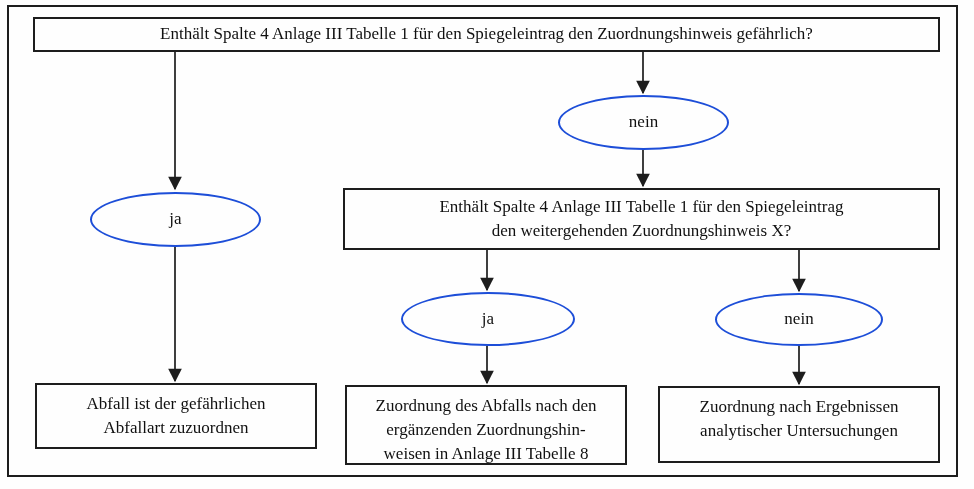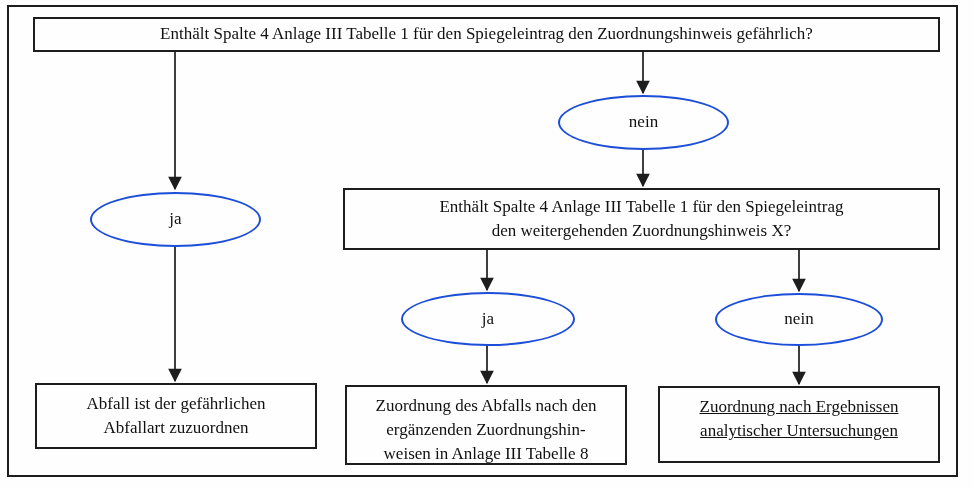--- a/index.html
+++ b/index.html
@@ -41,21 +41,21 @@
   .ellipse { border: 2px solid #1d4ed8; border-radius: 50%; }
   .result { align-items: flex-start; padding-top: 7px; }
   .q1 { left: 33px;  top: 17px;  width: 907px; height: 35px; }
   .q2 { left: 343px; top: 188px; width: 597px; height: 62px; }
   .ja1   { left: 90px;  top: 192px; width: 171px; height: 55px; }
   .nein1 { left: 558px; top: 95px;  width: 171px; height: 55px; }
   .ja2   { left: 401px; top: 292px; width: 174px; height: 54px; }
   .nein2 { left: 715px; top: 293px; width: 168px; height: 53px; }
   .res-left   { left: 35px;  top: 383px; width: 282px; height: 66px; }
   .res-middle { left: 345px; top: 385px; width: 282px; height: 80px; }
-  .res-right  { left: 658px; top: 386px; width: 282px; height: 77px; text-decoration: underline; }
+  .res-right  { left: 658px; top: 386px; width: 282px; height: 77px; }
 </style>
 </head>
 <body>
 
 <div class="stage">
 
   <div class="frame"></div>
 
   <svg class="edges" viewBox="0 0 974 489" xmlns="http://www.w3.org/2000/svg">
     <defs>

